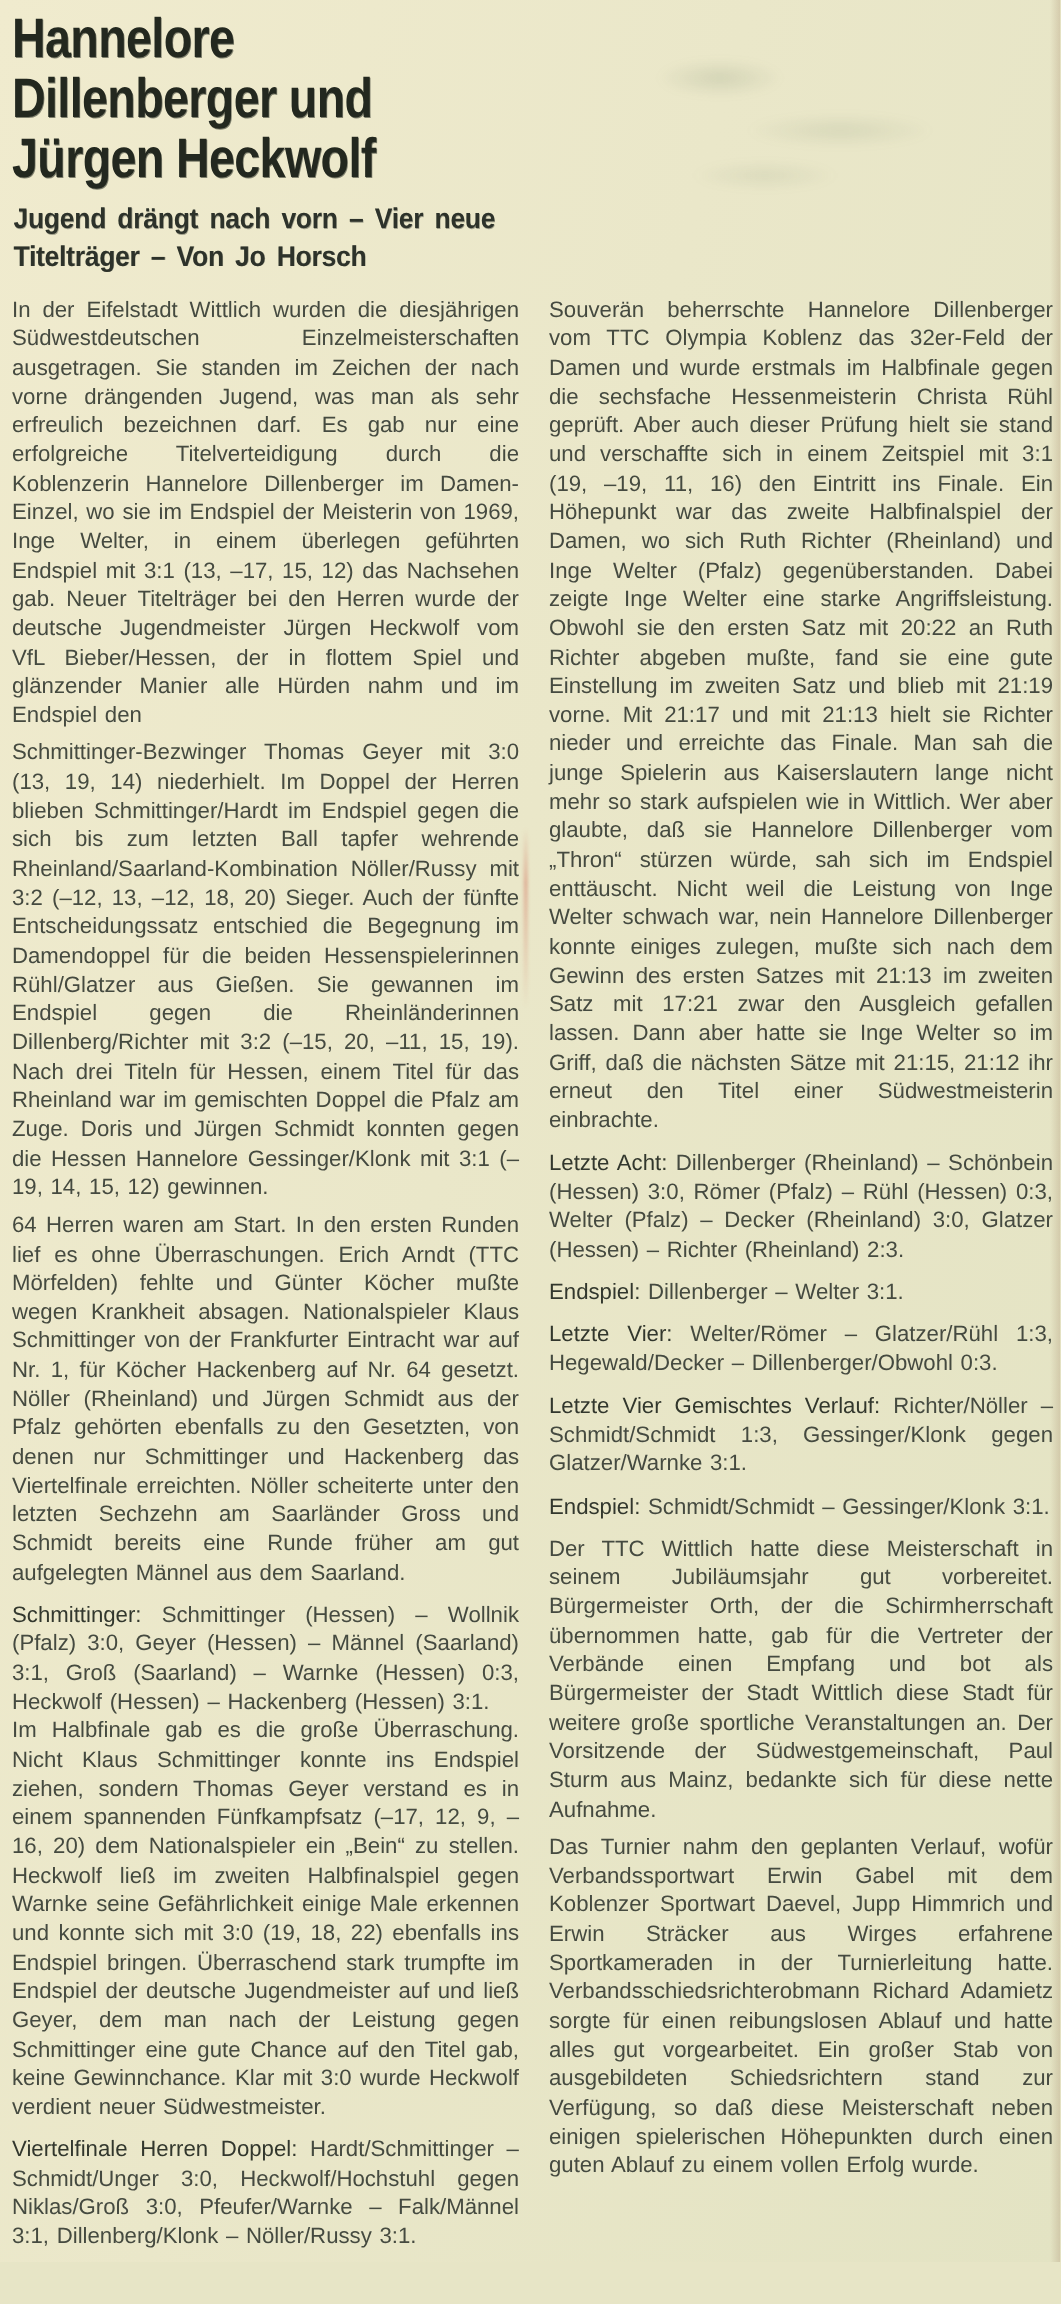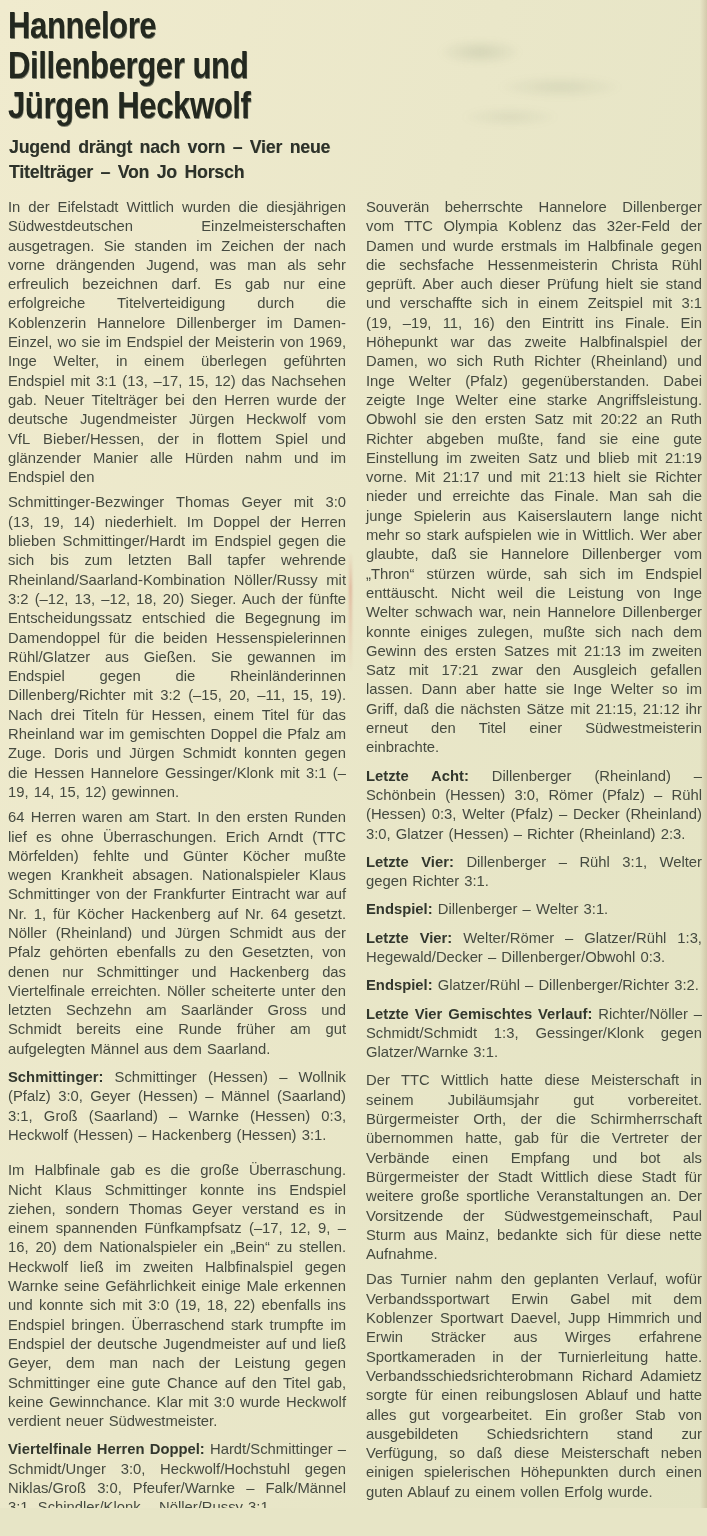--- a/index.html
+++ b/index.html
@@ -49,23 +49,23 @@
   
   .col{
     position:absolute;top:198px;
     font-size:14.8px;line-height:19.3px;color:#454a40;
     text-align:justify;word-spacing:1px;
   }
   .col-left{left:8px;width:338px;}
   .col-right{left:366px;width:336px;}
   .col p{margin:6px 0 0;}
   .col p:first-child{margin-top:0;}
-  .col p.tight{margin-top:16px;}
+  .col p.tight{margin-top:0;}
   .col p.res{margin-top:9px;}
-  .lead{font-weight:700;color:#32372d;}
+  .lead{font-weight:400;color:#32372d;}
 </style>
 </head>
 <body>
 
 <div class="page">
 
   <div class="ghost-smudge"></div>
   <div class="gutter-mark"></div>
   <div class="edge-right"></div>
 
@@ -79,31 +79,30 @@
     <div>Jugend drängt nach vorn – Vier neue</div>
     <div>Titelträger – Von Jo Horsch</div>
   </h2>
 
   <div class="col col-left">
     <p><span>In der Eifelstadt Wittlich wurden die diesjährigen Südwestdeutschen Einzelmeisterschaften ausgetragen. Sie standen im Zeichen der nach vorne drängenden Jugend, was man als sehr erfreulich bezeichnen darf. Es gab nur eine erfolgreiche Titelverteidigung durch die Koblenzerin Hannelore Dillenberger im Damen-Einzel, wo sie im Endspiel der Meisterin von 1969, Inge Welter, in einem überlegen geführten Endspiel mit 3:1 (13, –17, 15, 12) das Nachsehen gab. Neuer Titelträger bei den Herren wurde der deutsche Jugendmeister Jürgen Heckwolf vom VfL Bieber/Hessen, der in flottem Spiel und glänzender Manier alle Hürden nahm und im Endspiel den</span></p>
     <p><span>Schmittinger-Bezwinger Thomas Geyer mit 3:0 (13, 19, 14) niederhielt. Im Doppel der Herren blieben Schmittinger/Hardt im Endspiel gegen die sich bis zum letzten Ball tapfer wehrende Rheinland/Saarland-Kombination Nöller/Russy mit 3:2 (–12, 13, –12, 18, 20) Sieger. Auch der fünfte Entscheidungssatz entschied die Begegnung im Damendoppel für die beiden Hessenspielerinnen Rühl/Glatzer aus Gießen. Sie gewannen im Endspiel gegen die Rheinländerinnen Dillenberg/Richter mit 3:2 (–15, 20, –11, 15, 19). Nach drei Titeln für Hessen, einem Titel für das Rheinland war im gemischten Doppel die Pfalz am Zuge. Doris und Jürgen Schmidt konnten gegen die Hessen Hannelore Gessinger/Klonk mit 3:1 (–19, 14, 15, 12) gewinnen.</span></p>
     <p><span>64 Herren waren am Start. In den ersten Runden lief es ohne Überraschungen. Erich Arndt (TTC Mörfelden) fehlte und Günter Köcher mußte wegen Krankheit absagen. Nationalspieler Klaus Schmittinger von der Frankfurter Eintracht war auf Nr. 1, für Köcher Hackenberg auf Nr. 64 gesetzt. Nöller (Rheinland) und Jürgen Schmidt aus der Pfalz gehörten ebenfalls zu den Gesetzten, von denen nur Schmittinger und Hackenberg das Viertelfinale erreichten. Nöller scheiterte unter den letzten Sechzehn am Saarländer Gross und Schmidt bereits eine Runde früher am gut aufgelegten Männel aus dem Saarland.</span></p>
     <p class="res"><span class="lead">Schmittinger:</span> <span>Schmittinger (Hessen) – Wollnik (Pfalz) 3:0, Geyer (Hessen) – Männel (Saarland) 3:1, Groß (Saarland) – Warnke (Hessen) 0:3, Heckwolf (Hessen) – Hackenberg (Hessen) 3:1.</span></p>
     <p class="tight"><span>Im Halbfinale gab es die große Überraschung. Nicht Klaus Schmittinger konnte ins Endspiel ziehen, sondern Thomas Geyer verstand es in einem spannenden Fünfkampfsatz (–17, 12, 9, –16, 20) dem Nationalspieler ein „Bein“ zu stellen. Heckwolf ließ im zweiten Halbfinalspiel gegen Warnke seine Gefährlichkeit einige Male erkennen und konnte sich mit 3:0 (19, 18, 22) ebenfalls ins Endspiel bringen. Überraschend stark trumpfte im Endspiel der deutsche Jugendmeister auf und ließ Geyer, dem man nach der Leistung gegen Schmittinger eine gute Chance auf den Titel gab, keine Gewinnchance. Klar mit 3:0 wurde Heckwolf verdient neuer Südwestmeister.</span></p>
-    <p class="res"><span class="lead">Viertelfinale Herren Doppel:</span> <span>Hardt/Schmittinger – Schmidt/Unger 3:0, Heckwolf/Hochstuhl gegen Niklas/Groß 3:0, Pfeufer/Warnke – Falk/Männel 3:1, Schindler/Klonk – Nöller/Russy 3:1.</span></p>
+    <p class="res"><span class="lead">Viertelfinale Herren Doppel:</span> <span>Hardt/Schmittinger – Schmidt/Unger 3:0, Heckwolf/Hochstuhl gegen Niklas/Groß 3:0, Pfeufer/Warnke – Falk/Männel 3:1, Dillenberg/Klonk – Nöller/Russy 3:1.</span></p>
     <p class="res"><span class="lead">Halbfinale:</span> <span>Hardt/Schmittinger – Niklas/Groß 3:1, Pfeufer/Warnke – Nöller/Russy 3:1.</span></p>
 
   </div>
 
   <div class="col col-right">
     <p><span>Souverän beherrschte Hannelore Dillenberger vom TTC Olympia Koblenz das 32er-Feld der Damen und wurde erstmals im Halbfinale gegen die sechsfache Hessenmeisterin Christa Rühl geprüft. Aber auch dieser Prüfung hielt sie stand und verschaffte sich in einem Zeitspiel mit 3:1 (19, –19, 11, 16) den Eintritt ins Finale. Ein Höhepunkt war das zweite Halbfinalspiel der Damen, wo sich Ruth Richter (Rheinland) und Inge Welter (Pfalz) gegenüberstanden. Dabei zeigte Inge Welter eine starke Angriffsleistung. Obwohl sie den ersten Satz mit 20:22 an Ruth Richter abgeben mußte, fand sie eine gute Einstellung im zweiten Satz und blieb mit 21:19 vorne. Mit 21:17 und mit 21:13 hielt sie Richter nieder und erreichte das Finale. Man sah die junge Spielerin aus Kaiserslautern lange nicht mehr so stark aufspielen wie in Wittlich. Wer aber glaubte, daß sie Hannelore Dillenberger vom „Thron“ stürzen würde, sah sich im Endspiel enttäuscht. Nicht weil die Leistung von Inge Welter schwach war, nein Hannelore Dillenberger konnte einiges zulegen, mußte sich nach dem Gewinn des ersten Satzes mit 21:13 im zweiten Satz mit 17:21 zwar den Ausgleich gefallen lassen. Dann aber hatte sie Inge Welter so im Griff, daß die nächsten Sätze mit 21:15, 21:12 ihr erneut den Titel einer Südwestmeisterin einbrachte.</span></p>
     <p class="res"><span class="lead">Letzte Acht:</span> <span>Dillenberger (Rheinland) – Schönbein (Hessen) 3:0, Römer (Pfalz) – Rühl (Hessen) 0:3, Welter (Pfalz) – Decker (Rheinland) 3:0, Glatzer (Hessen) – Richter (Rheinland) 2:3.</span></p>
-    <p class="res"><span class="lead">Letzte Vier:</span> <span>Dillenberger – Rühl 3:1, Welter gegen Richter 3:1.</span></p>
     <p class="res"><span class="lead">Endspiel:</span> <span>Dillenberger – Welter 3:1.</span></p>
     <p class="res"><span class="lead">Letzte Vier:</span> <span>Welter/Römer – Glatzer/Rühl 1:3, Hegewald/Decker – Dillenberger/Obwohl 0:3.</span></p>
-    <p class="res"><span class="lead">Endspiel:</span> <span>Glatzer/Rühl – Dillenberger/Richter 3:2.</span></p>
     <p class="res"><span class="lead">Letzte Vier Gemischtes Verlauf:</span> <span>Richter/Nöller – Schmidt/Schmidt 1:3, Gessinger/Klonk gegen Glatzer/Warnke 3:1.</span></p>
+    <p class="res"><span class="lead">Endspiel:</span> <span>Schmidt/Schmidt – Gessinger/Klonk 3:1.</span></p>
     <p class="res"><span>Der TTC Wittlich hatte diese Meisterschaft in seinem Jubiläumsjahr gut vorbereitet. Bürgermeister Orth, der die Schirmherrschaft übernommen hatte, gab für die Vertreter der Verbände einen Empfang und bot als Bürgermeister der Stadt Wittlich diese Stadt für weitere große sportliche Veranstaltungen an. Der Vorsitzende der Südwestgemeinschaft, Paul Sturm aus Mainz, bedankte sich für diese nette Aufnahme.</span></p>
     <p><span>Das Turnier nahm den geplanten Verlauf, wofür Verbandssportwart Erwin Gabel mit dem Koblenzer Sportwart Daevel, Jupp Himmrich und Erwin Sträcker aus Wirges erfahrene Sportkameraden in der Turnierleitung hatte. Verbandsschiedsrichterobmann Richard Adamietz sorgte für einen reibungslosen Ablauf und hatte alles gut vorgearbeitet. Ein großer Stab von ausgebildeten Schiedsrichtern stand zur Verfügung, so daß diese Meisterschaft neben einigen spielerischen Höhepunkten durch einen guten Ablauf zu einem vollen Erfolg wurde.</span></p>
 
   </div>
 
 </div>
 
 </body></html>

